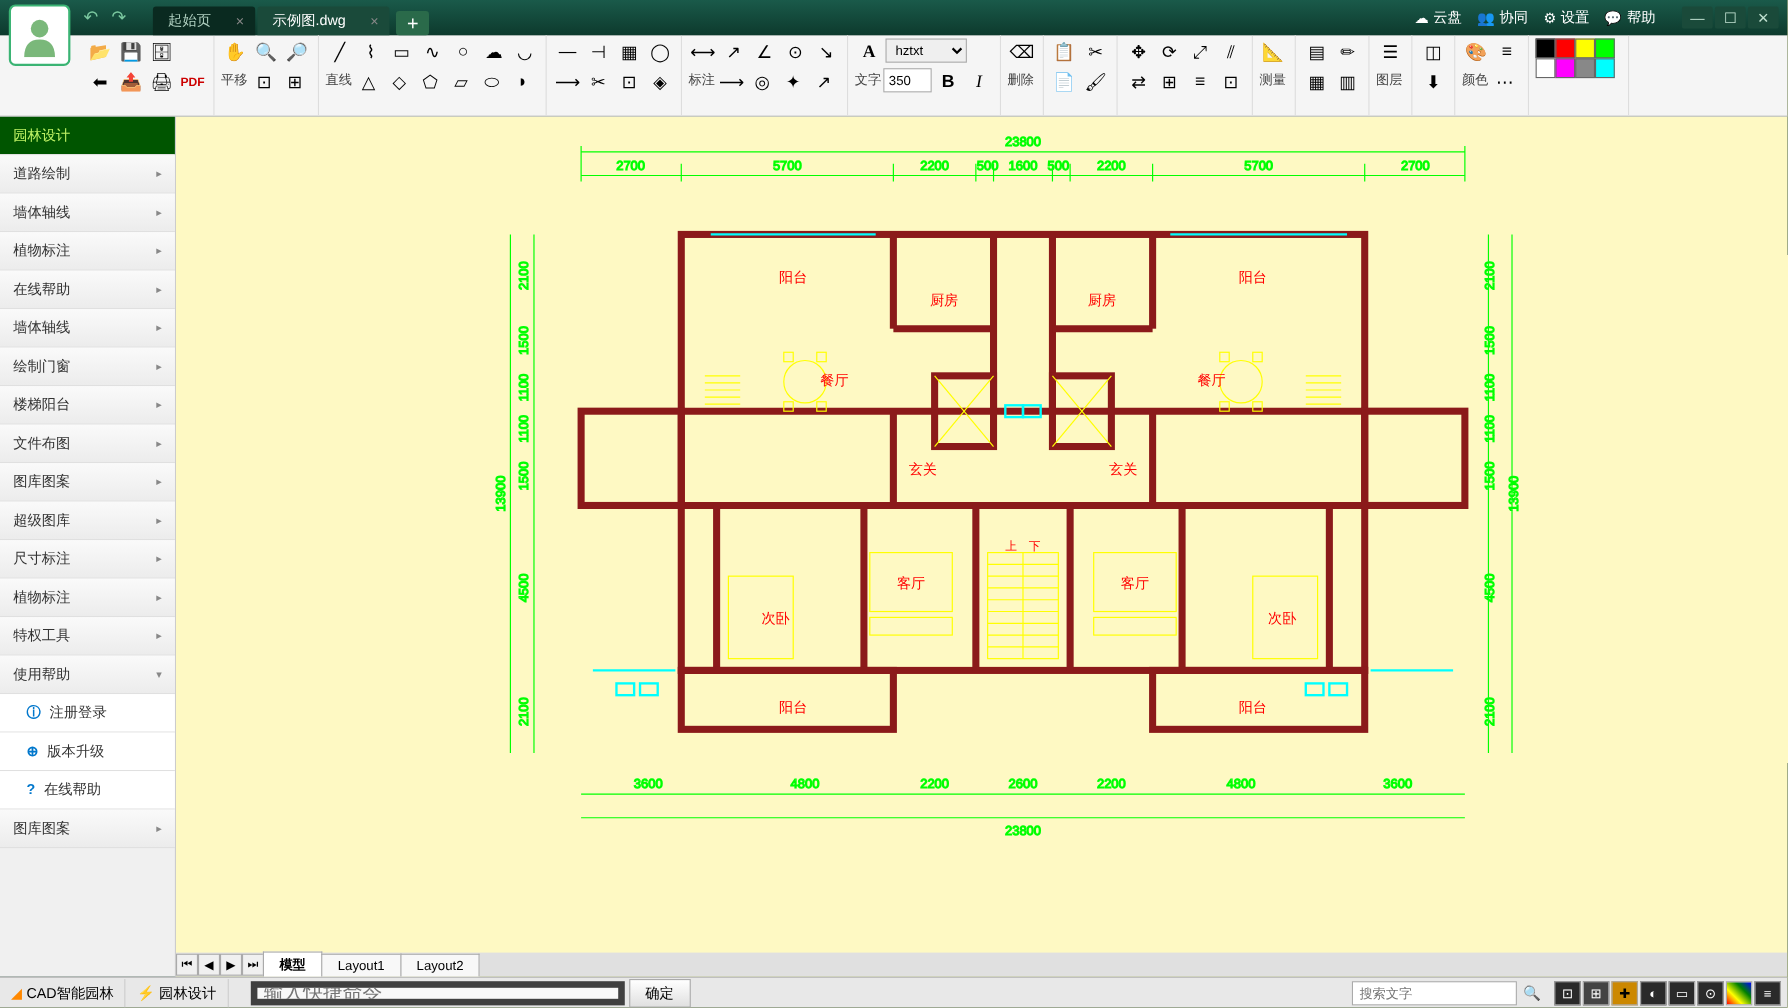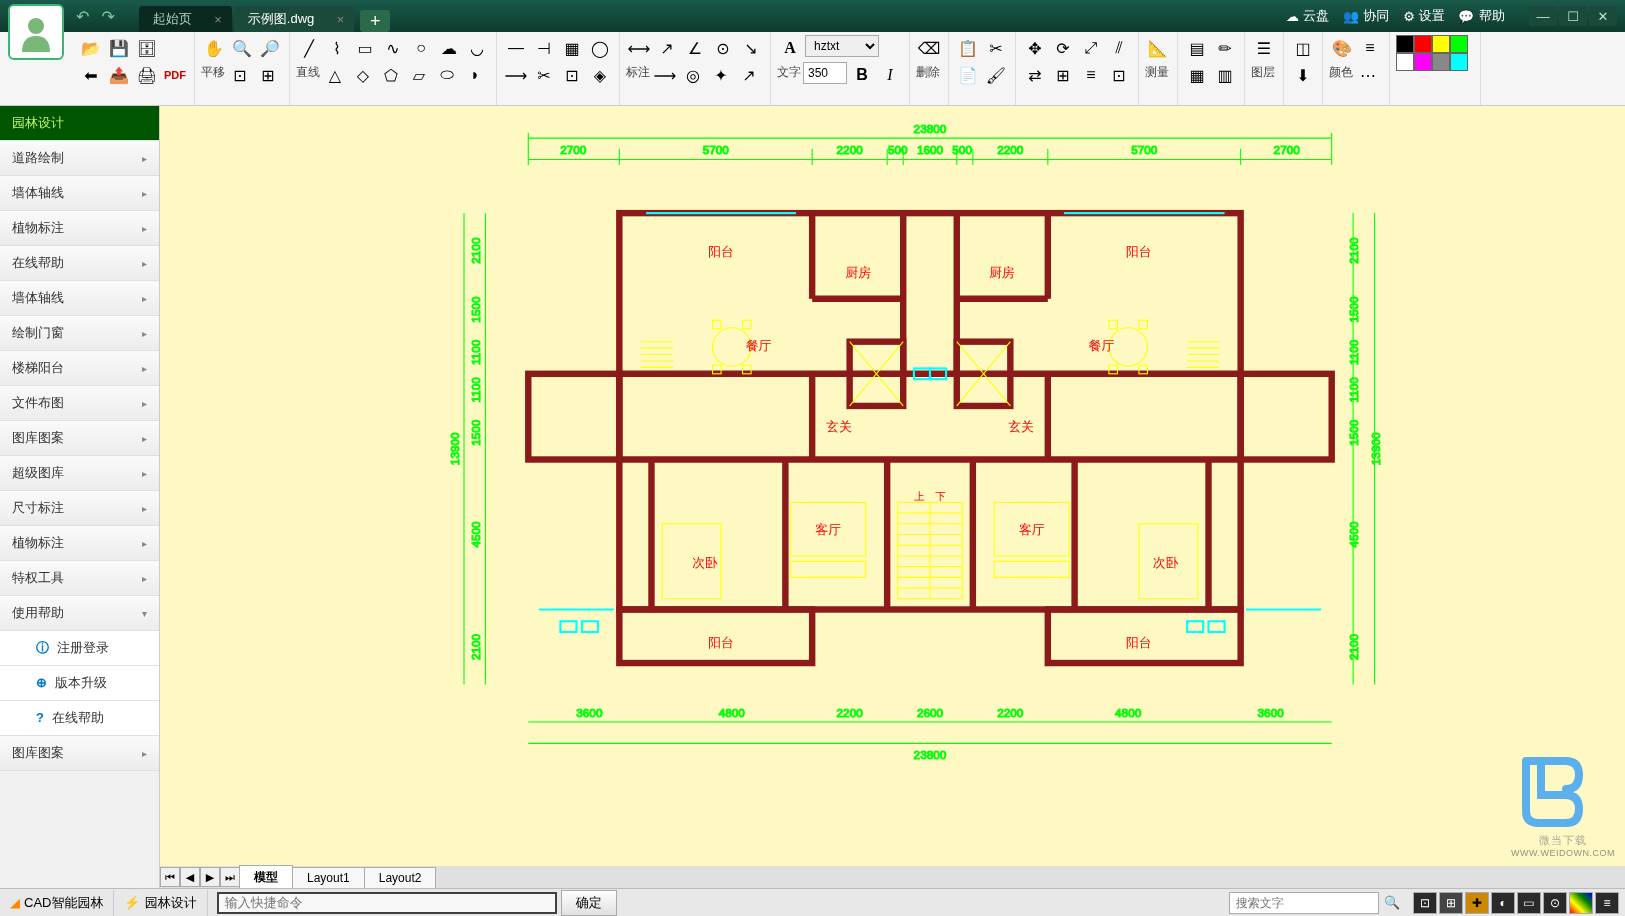--- a/index.html
+++ b/index.html
@@ -26,31 +26,31 @@
 .rg-label { font-size: 12px; color: #444; margin-top: 2px; }
 .ribbon-group.labeled { position: relative; }
 .ribbon-group.labeled .rg-icons { height: 52px; }
 .color-swatches { display: flex; flex-wrap: wrap; width: 78px; }
 .cswatch { width: 18px; height: 18px; border: 1px solid #666; margin: 0; }
 .main-area { flex: 1; display: flex; overflow: hidden; }
 .sidebar { width: 160px; background: #f0f0f0; display: flex; flex-direction: column; border-right: 1px solid #ccc; }
 .sb-item { padding: 8px 12px; font-size: 13px; color: #333; border-bottom: 1px solid #e0e0e0; cursor: pointer; display: flex; justify-content: space-between; align-items: center; background: linear-gradient(180deg, #fafafa, #ececec); }
 .sb-item.active { background: #005500; color: #bef264; }
 .sb-item .arrow { color: #888; font-size: 10px; }
-.sb-item.sub { padding-left: 36px; background: #fff; }
+.sb-item.sub { padding-left: 24px; background: #fff; }
 .sb-item.sub .icon { margin-right: 8px; color: #0077cc; font-weight: bold; }
 .canvas-area { flex: 1; background: #fef9c3; position: relative; overflow: hidden; }
 .floorplan { position: absolute; width: 100%; height: 100%; }
 .layout-tabs { position: absolute; bottom: 0; left: 0; height: 22px; background: #e0e0e0; display: flex; align-items: center; font-size: 12px; width: 100%; }
 .lt-navbtn { width: 20px; height: 20px; border: 1px solid #aaa; background: #f0f0f0; display: flex; align-items: center; justify-content: center; cursor: pointer; font-size: 11px; }
 .lt-tab { padding: 3px 14px; background: #f8f8f8; border: 1px solid #aaa; border-bottom: none; cursor: pointer; margin-left: -1px; }
 .lt-tab.active { background: #fff; font-weight: bold; }
 .statusbar { height: 28px; background: #e8e8e8; border-top: 1px solid #bbb; display: flex; align-items: center; font-size: 13px; }
 .sb-btn { padding: 4px 10px; border-right: 1px solid #ccc; cursor: pointer; display: flex; align-items: center; gap: 4px; }
-.cmd-input { flex: 0 0 340px; height: 22px; padding: 2px 6px; border: 2px solid #404040; font-size: 13px; margin-left: 9px; background: #f8f8f8; }
+.cmd-input { flex: 0 0 340px; height: 22px; padding: 2px 6px; border: 6px solid #404040; font-size: 18px; margin-left: 20px; background: #f8f8f8; }
 .confirm-btn { padding: 3px 14px; border: 1px solid #aaa; background: linear-gradient(180deg,#fff,#e0e0e0); margin-left: 4px; cursor: pointer; font-size: 13px; }
 .search-input { height: 22px; width: 150px; padding: 2px 6px; border: 1px solid #aaa; font-size: 12px; margin-left: auto; }
 .status-right { display: flex; gap: 2px; padding: 0 6px; align-items: center; }
 .sr-btn { width: 24px; height: 22px; border: 1px solid #aaa; background: #2a2a2a; color: #fff; display: flex; align-items: center; justify-content: center; font-size: 12px; cursor: pointer; }
 .font-select { height: 22px; font-size: 12px; border: 1px solid #aaa; padding: 0 4px; width: 74px; }
 text { font-family: sans-serif; }
 .watermark { position: absolute; right: 10px; bottom: 30px; opacity: 0.7; text-align: center; }
 .watermark svg { display: block; }
 .watermark-txt { color: #888; font-size: 11px; letter-spacing: 1px; margin-top: 2px; text-align: center;}
 .watermark-url { color: #666; font-size: 9px; letter-spacing: 0.5px; }
@@ -551,27 +551,20 @@
         <text x="780" y="400">客厅</text>
         <text x="475" y="430">次卧</text>
         <text x="905" y="430">次卧</text>
         <text x="490" y="505">阳台</text>
         <text x="880" y="505">阳台</text>
         <text x="675" y="368" font-size="10">上</text>
         <text x="695" y="368" font-size="10">下</text>
       </g>
     </svg>
 
-    <div class="watermark">
-      <svg width="80" height="80" viewBox="0 0 80 80">
-          <path d="M15 10 L15 60 Q15 72 27 72 L55 72 Q68 72 68 58 Q68 44 55 44 L30 44 L30 10 M15 10 L55 10 Q68 10 68 24 Q68 38 55 38" fill="none" stroke="#1890ff" stroke-width="8" stroke-linecap="round"></path>
-        </svg>
-      <div class="watermark-txt">微当下载</div>
-      <div class="watermark-url">WWW.WEIDOWN.COM</div>
-    </div>
 
     <div class="layout-tabs">
       <div class="lt-navbtn">⏮</div>
       <div class="lt-navbtn">◀</div>
       <div class="lt-navbtn">▶</div>
       <div class="lt-navbtn">⏭</div>
       <div class="lt-tab active">模型</div>
       <div class="lt-tab">Layout1</div>
       <div class="lt-tab">Layout2</div>
     </div>

